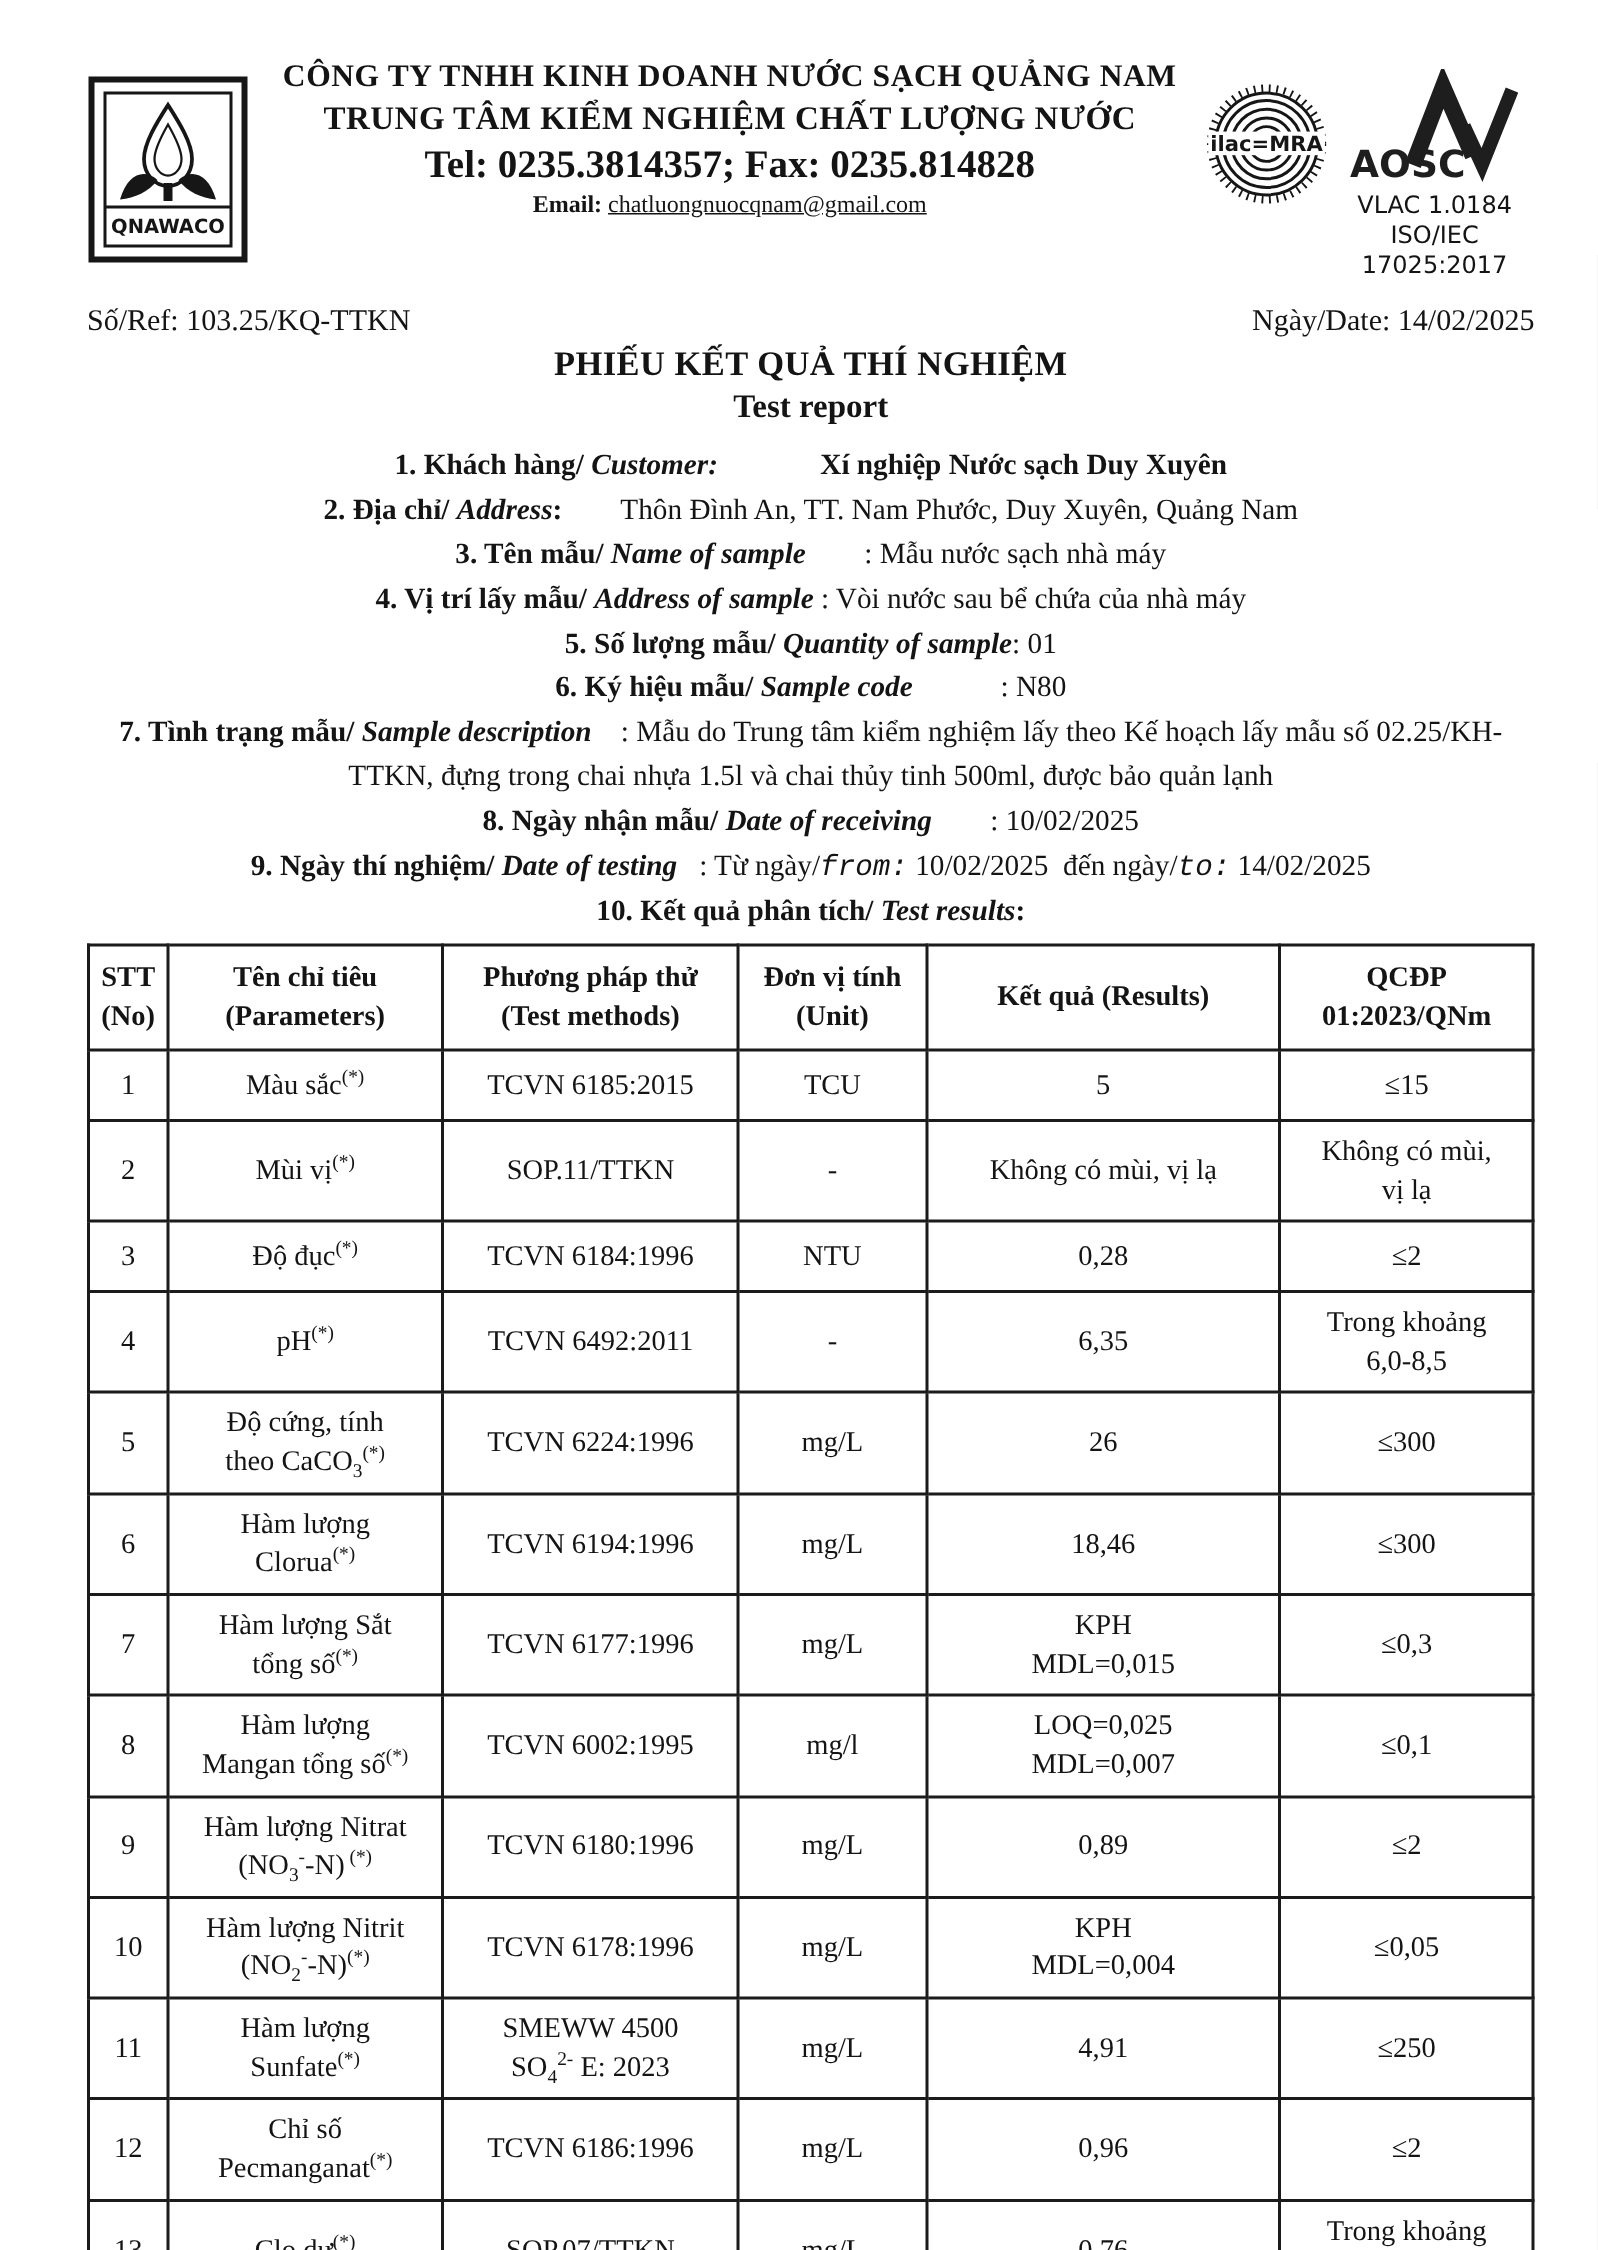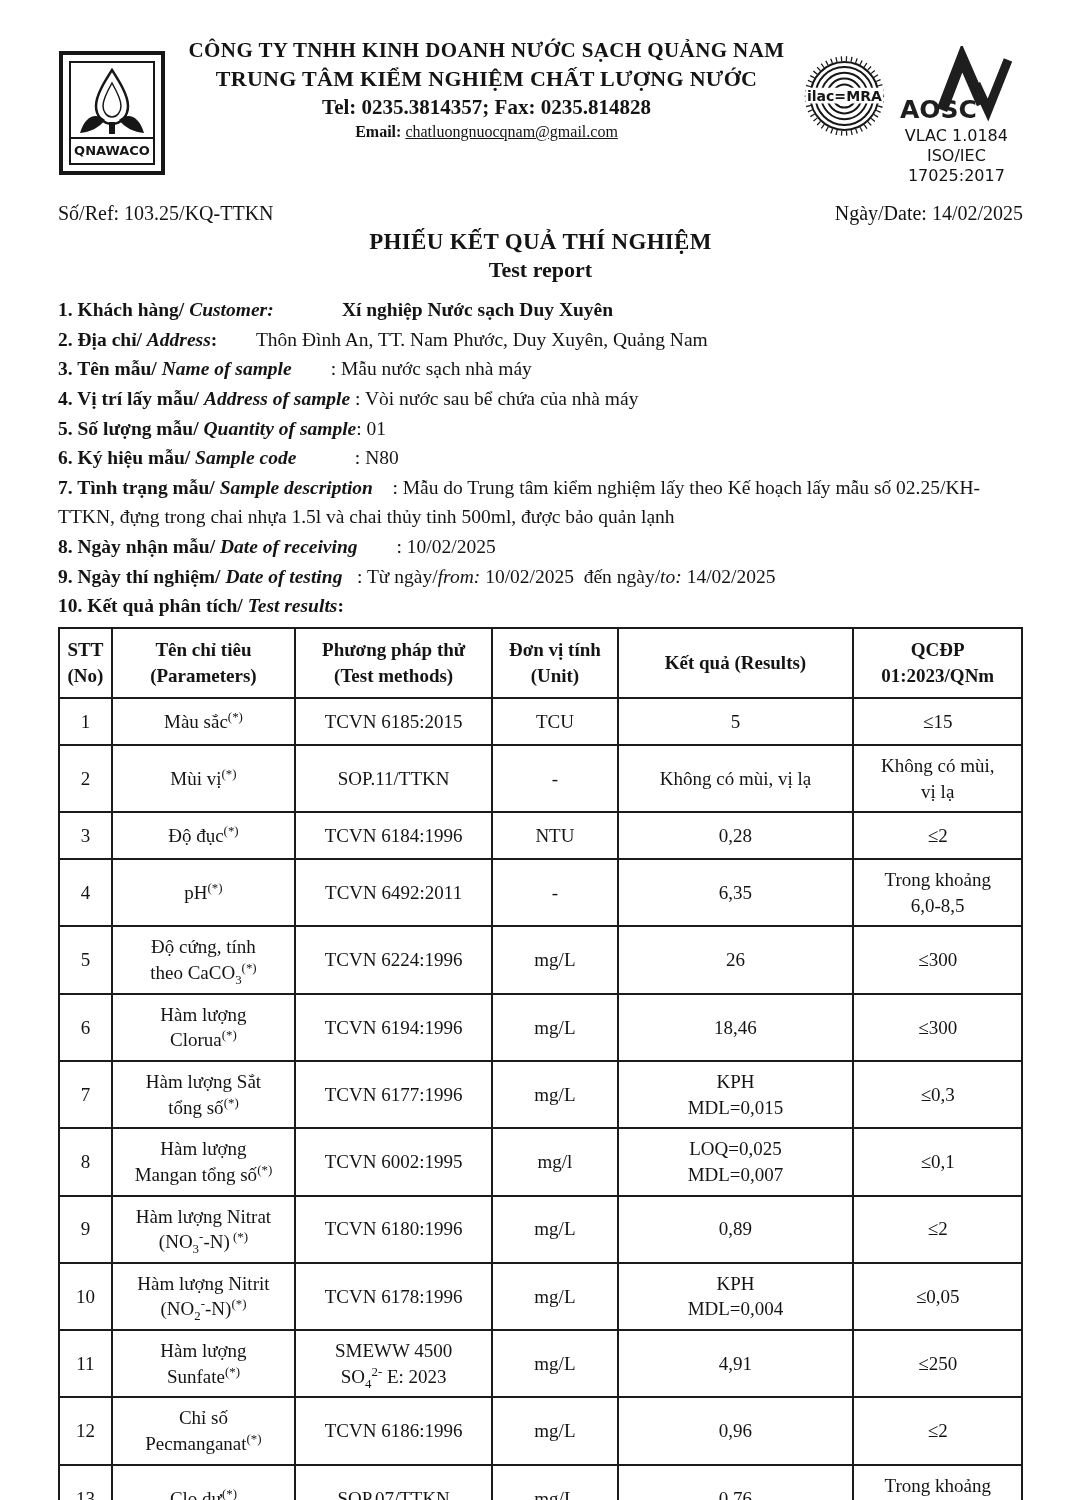--- a/index.html
+++ b/index.html
@@ -14,40 +14,40 @@
     padding: 36px 42px 20px 58px;
   }
 
   
   .hdr { display: flex; align-items: flex-start; gap: 14px; }
   .hdr-logo { flex: 0 0 112px; padding-top: 14px; }
   .hdr-center { flex: 1 1 auto; text-align: center; padding-top: 2px; }
   .co1 { font-size: 21px; font-weight: bold; letter-spacing: .4px; }
   .co2 { font-size: 22px; font-weight: bold; letter-spacing: .3px; margin-top: 3px; }
   .co3 { font-size: 20.5px; font-weight: bold; margin-top: 4px; }
-  .co4 { font-size: 21px; font-weight: bold; margin-top: 3px; }
+  .co4 { font-size: 26px; font-weight: bold; margin-top: 3px; }
   .co5 { font-size: 16px; font-weight: bold; margin-top: 3px; }
   .email-value { color: #141414; text-decoration: underline; font-weight: normal; cursor: pointer; }
   .hdr-right { flex: 0 0 220px; display: flex; align-items: flex-start; gap: 4px; padding-top: 10px; }
   .aosc-wrap { text-align: center; }
   .aosc-cap { font-family: "DejaVu Sans", sans-serif; font-size: 16px; font-weight: normal; line-height: 1.25; }
 
   
   .meta-row { display: flex; justify-content: space-between; font-size: 20px; margin-top: 16px; }
 
   
   .title-main { text-align: center; font-size: 23px; font-weight: bold; margin-top: 4px; letter-spacing: .3px; }
   .title-sub  { text-align: center; font-size: 22px; font-weight: bold; margin-top: 2px; }
 
   
   .info-list { margin-top: 12px; }
-  .info-row { font-size: 19.5px; line-height: 1.52; white-space: pre-wrap; }
+  .info-row { font-size: 19.5px; line-height: 1.52; white-space: pre-wrap; text-align: center; }
   .seg-b  { font-weight: bold; }
   .seg-bi { font-weight: bold; font-style: italic; }
-  .seg-i  { font-style: italic; }
+  .seg-i  { font-style: italic; font-family: Liberation Mono, monospace; }
 
   
   table.results {
     width: 100%; border-collapse: collapse; margin-top: 6px;
     table-layout: fixed;
   }
   table.results th, table.results td {
     border: 2.5px solid #1b1b1b; text-align: center; vertical-align: middle;
     font-size: 19px; padding: 7px 5px; line-height: 1.35;
     overflow-wrap: break-word;

